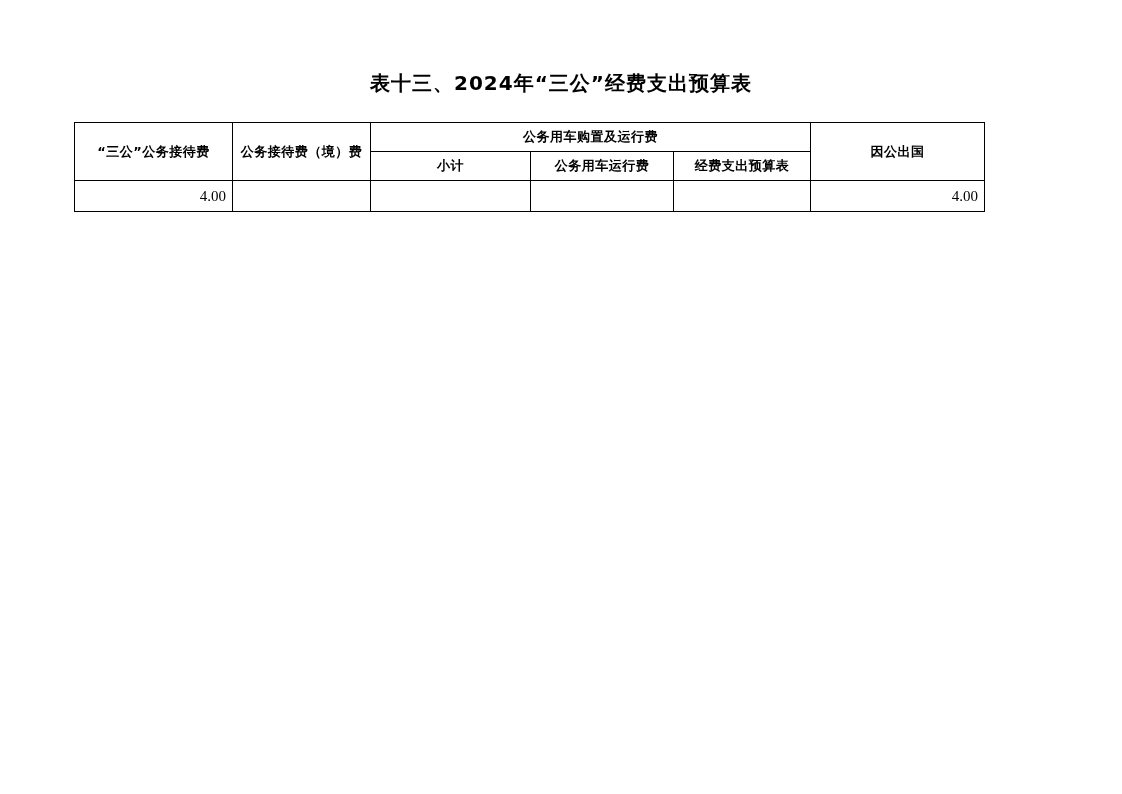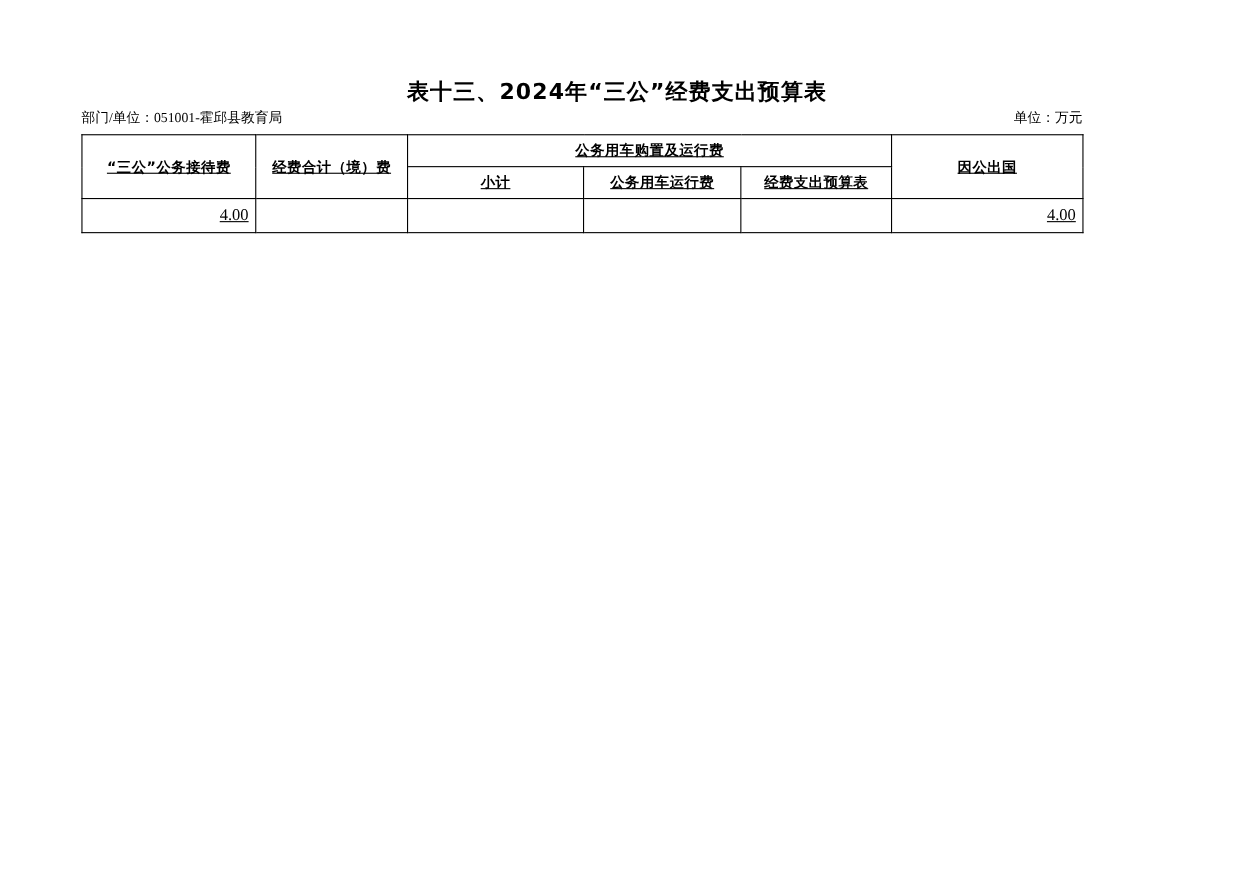--- a/index.html
+++ b/index.html
@@ -53,21 +53,20 @@
     left: 74px;
     width: 910px;
     border-collapse: collapse;
     table-layout: fixed;
   }
   table.budget th,
   table.budget td {
     border: 1px solid #000000;
     padding: 0;
     margin: 0;
-    text-decoration: underline;
   }
   table.budget th {
     font-family: "DejaVu Sans", "Liberation Sans", sans-serif;
     font-weight: bold;
     font-size: 13px;
     text-align: center;
     vertical-align: middle;
     height: 28px;
     letter-spacing: 0.5px;
   }
@@ -90,38 +89,34 @@
   col.c5 { width: 137px; }
   col.c6 { width: 174px; }
 </style>
 </head>
 <body>
 
 <div class="page">
 
   <div class="doc-title">表十三、2024年“三公”经费支出预算表</div>
 
-  <div class="meta-row">
-    <div class="meta-left">部门/单位：051001-霍邱县教育局</div>
-    <div class="meta-right">单位：万元</div>
-  </div>
 
   <table class="budget">
     <colgroup>
       <col class="c1">
         <col class="c2">
         <col class="c3">
         <col class="c4">
         <col class="c5">
         <col class="c6">
     </colgroup>
     <thead>
       <tr>
         <th class="tall" rowspan="2">“三公”公务接待费</th>
-        <th class="tall" rowspan="2">经费合计（境）费</th>
+        <th class="tall" rowspan="2">公务接待费（境）费</th>
         <th colspan="3">公务用车购置及运行费</th>
         <th class="tall" rowspan="2">因公出国</th>
       </tr>
       <tr>
         <th>小计</th>
         <th>公务用车运行费</th>
         <th>经费支出预算表</th>
       </tr>
     </thead>
     <tbody>

